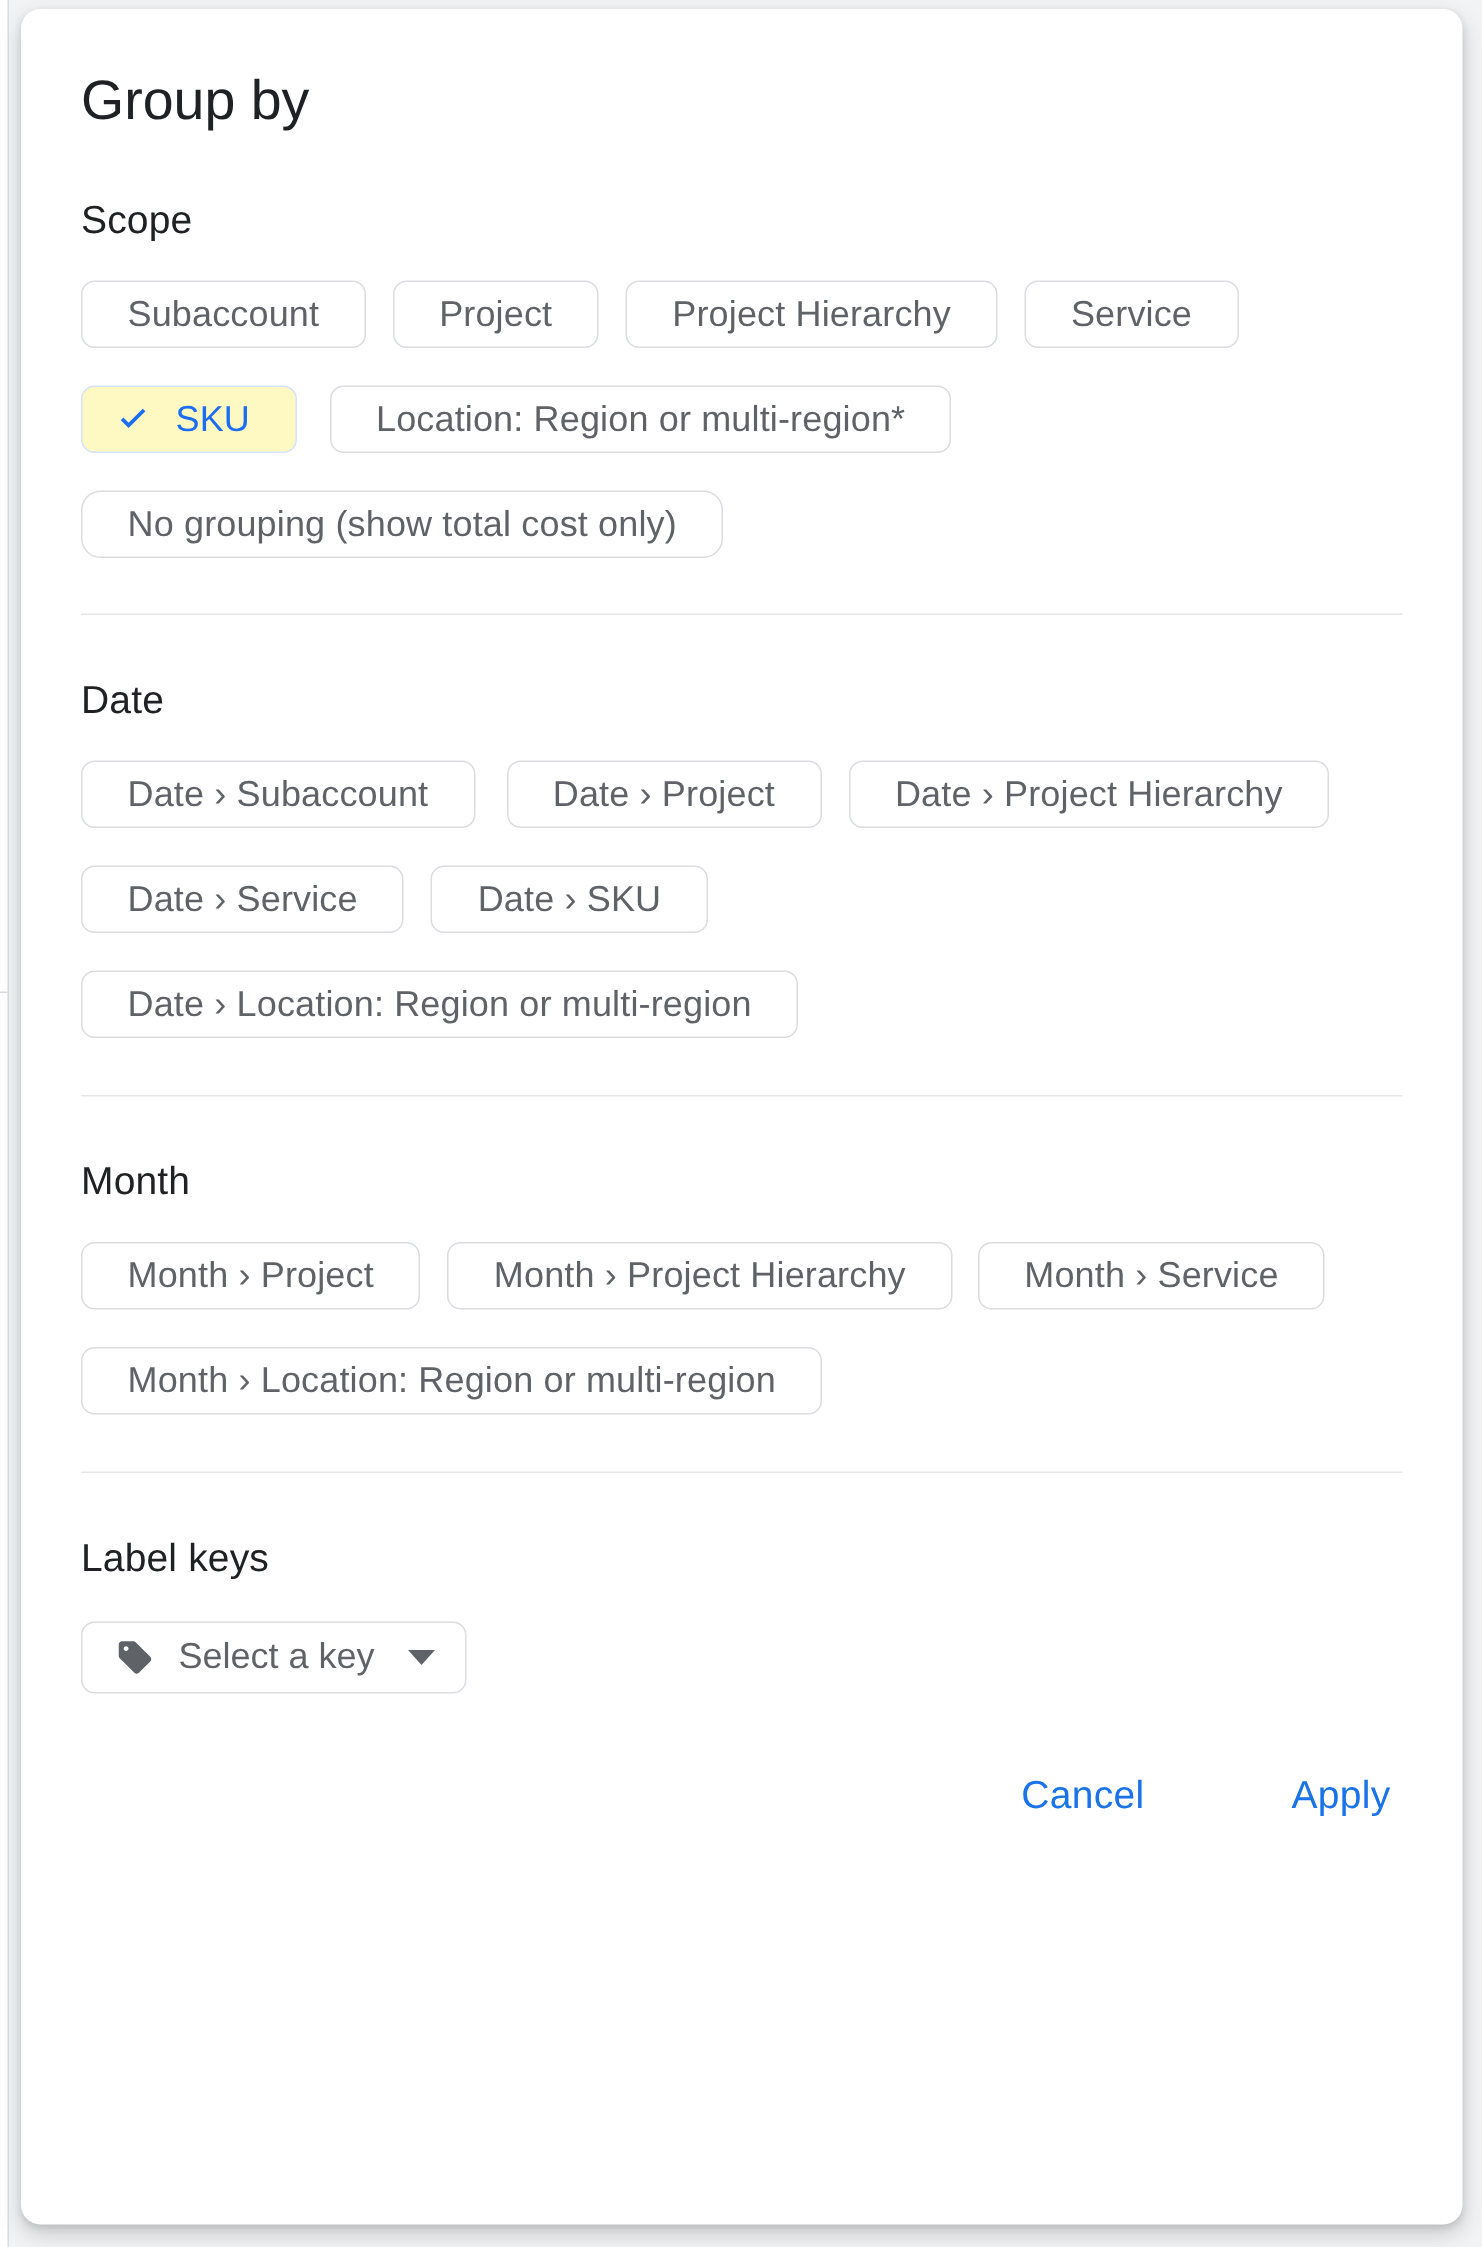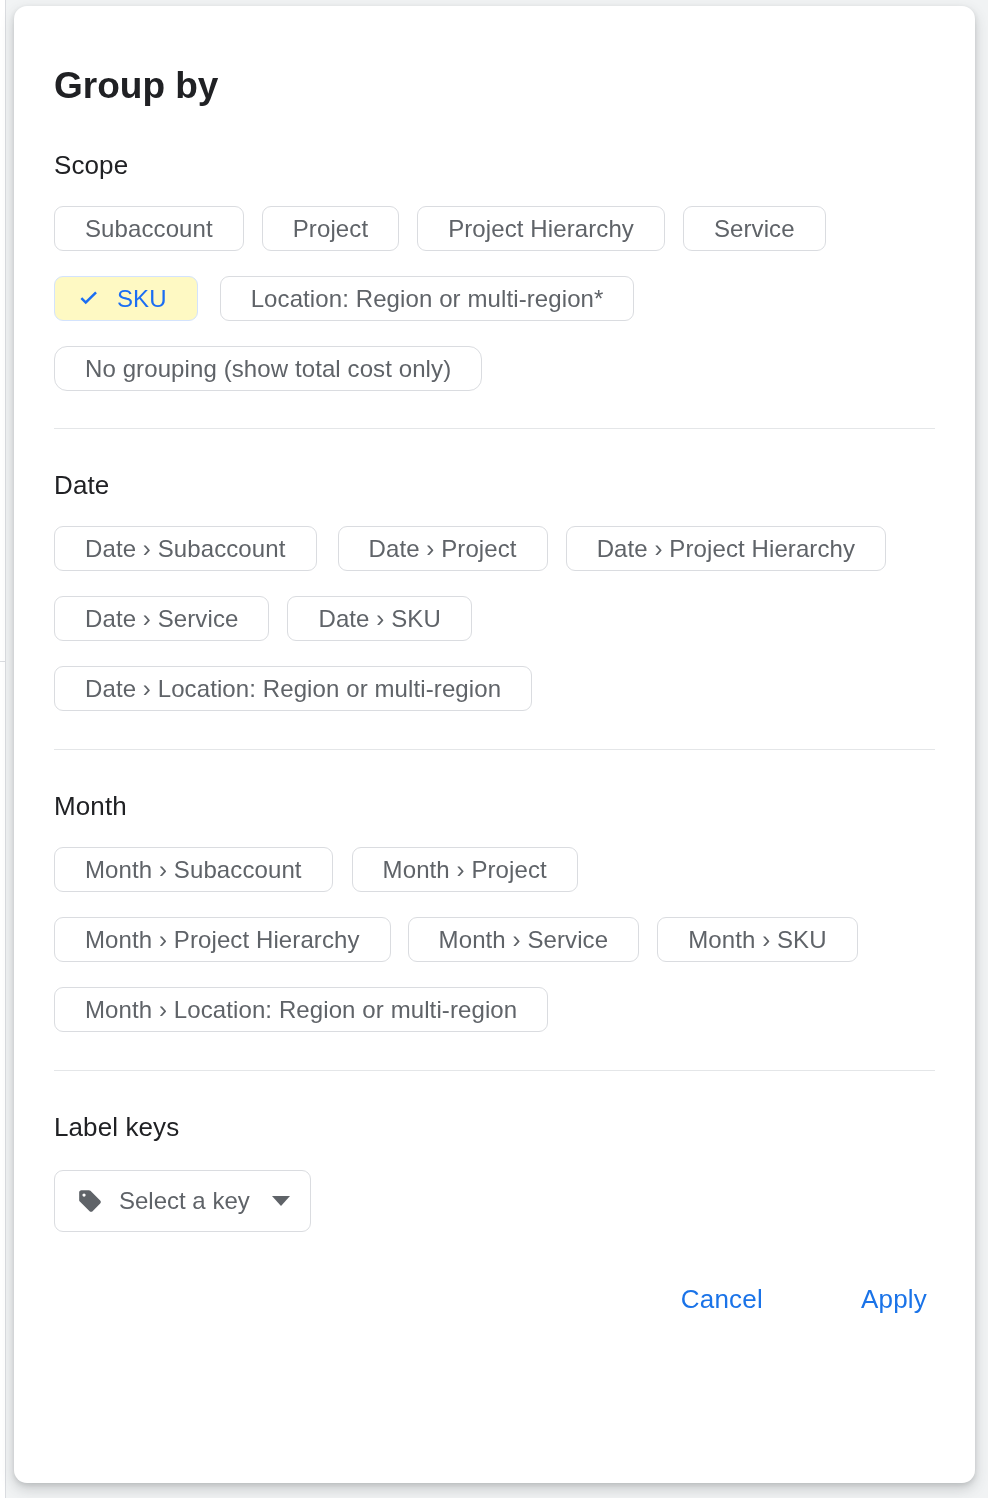--- a/index.html
+++ b/index.html
@@ -52,23 +52,23 @@
 
   .dialog-inner {
     position: relative;
     padding: 0 40px 0 40px;
   }
 
   .dialog-title {
     font-size: 37px;
     line-height: 44px;
     color: #202124;
-    font-weight: 700;
+    font-weight: 400;
     letter-spacing: 0;
-    padding-top: 58px;
+    padding-top: 39px;
     padding-left: 0px;
   }
 
   .section {
     padding-top: 0;
   }
 
   .section-heading {
     font-size: 26px;
     line-height: 32px;
@@ -122,21 +122,21 @@
   .divider {
     height: 1px;
     background: #e4e6e8;
     margin: 0;
     border: 0;
   }
 
   .label-chip {
     display: inline-flex;
     align-items: center;
-    height: 62px;
+    height: 48px;
     box-sizing: border-box;
     padding: 0 20px 0 22px;
     border: 1px solid #dadce0;
     border-radius: 9px;
     background: #ffffff;
     color: #5f6368;
     font-size: 24px;
     cursor: pointer;
     white-space: nowrap;
   }
@@ -261,39 +261,33 @@
 
       </div>
     </div>
 
     <hr class="divider" style="margin-top:38px;">
 
     <div class="section" style="margin-top:40px;">
       <div class="section-heading">Month</div>
       <div class="chip-row" style="margin-top:25px;">
 
-        <div class="chip" style="margin-right:19px;">
-          <span>Month › Subaccount</span>
-        </div>
 
         <div class="chip">
           <span>Month › Project</span>
         </div>
 
         <div class="chip" style="margin-right:17px;">
           <span>Month › Project Hierarchy</span>
         </div>
 
         <div class="chip">
           <span>Month › Service</span>
         </div>
 
-        <div class="chip" style="margin-right:20px;margin-bottom:0;">
-          <span>Month › SKU</span>
-        </div>
 
         <div class="chip" style="margin-bottom:0;">
           <span>Month › Location: Region or multi-region</span>
         </div>
 
       </div>
     </div>
 
     <hr class="divider" style="margin-top:38px;">
 

